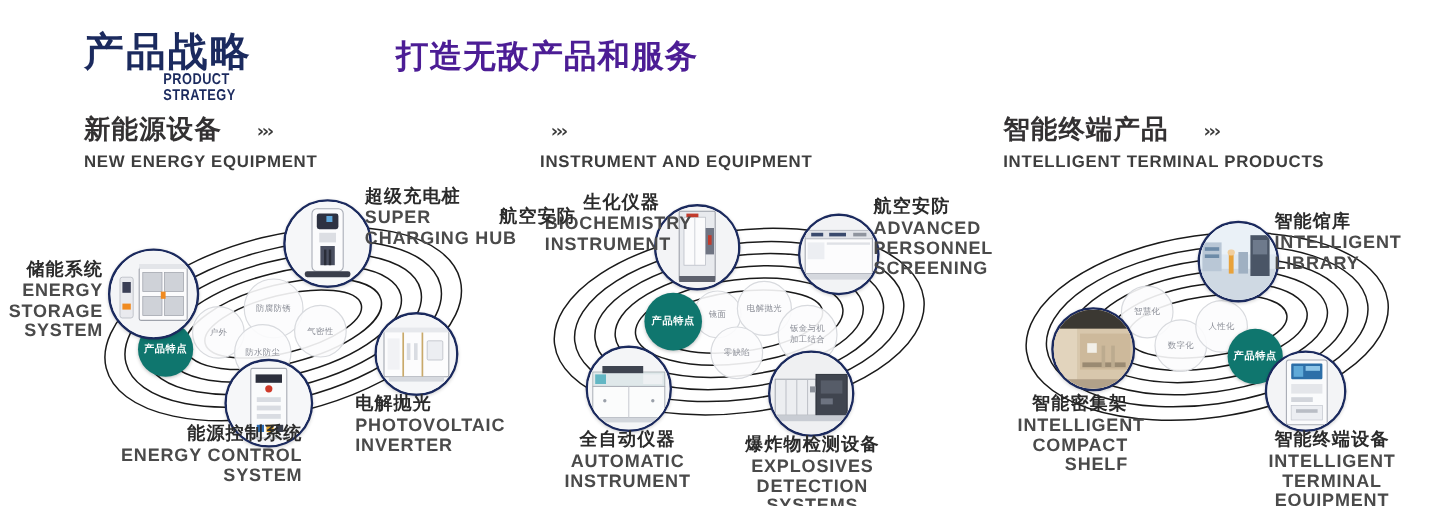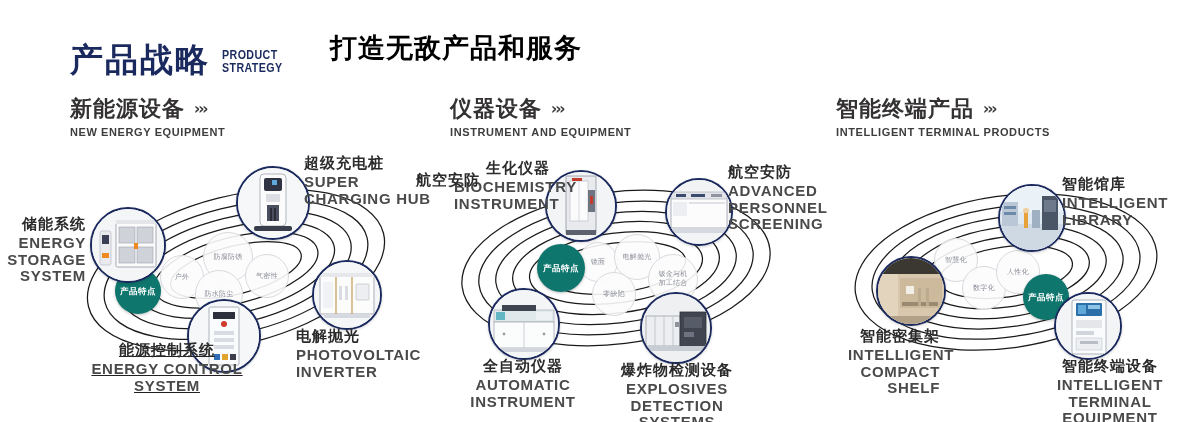--- a/index.html
+++ b/index.html
@@ -6,48 +6,48 @@
   body{
     width:1200px;height:422px;overflow:hidden;
     background:#ffffff;
     font-family:"Liberation Sans","DejaVu Sans",sans-serif;
     color:#231f20;
     position:relative;
   }
   .page{position:relative;width:1200px;height:422px;}
 
   
-  .hdr{position:absolute;left:70px;top:26px;height:50px;display:flex;align-items:flex-end;}
+  .hdr{position:absolute;left:70px;top:26px;height:50px;display:flex;align-items:flex-end;flex-direction:column;}
   .hdr-cn{
     font-size:33px;font-weight:700;letter-spacing:2px;color:#1b2a5e;
     line-height:1;font-family:"DejaVu Sans",sans-serif;
   }
   .hdr-en{
     margin-left:12px;margin-bottom:2px;color:#1b2a5e;font-weight:700;
     font-size:13px;line-height:13px;letter-spacing:.5px;
     transform:scaleX(.82);transform-origin:left bottom;
     font-family:"Liberation Sans",sans-serif;
   }
   .hdr-en span{display:block;}
   .hdr-sub{
     position:absolute;left:330px;top:34px;
-    font-size:27px;font-weight:700;color:#000000;letter-spacing:1px;
+    font-size:27px;font-weight:700;color:#4c1d95;letter-spacing:1px;
     font-family:"DejaVu Sans",sans-serif;line-height:1;
   }
 
   
   .sec{position:absolute;}
   .sec-cn{
     font-size:22px;font-weight:700;color:#333132;letter-spacing:1px;
     font-family:"DejaVu Sans",sans-serif;line-height:24px;
-    display:flex;align-items:center;
+    display:flex;align-items:center;gap:20px;
   }
   .chev{margin-left:9px;color:#3a3a3a;font-size:15px;letter-spacing:-2px;font-weight:700;}
   .sec-en{
-    font-size:11px;font-weight:600;color:#3d3d3d;letter-spacing:.6px;
+    font-size:14px;font-weight:600;color:#3d3d3d;letter-spacing:.6px;
     margin-top:5px;font-family:"Liberation Sans",sans-serif;
   }
 
   
   .cluster{position:absolute;top:150px;height:250px;}
   .swirl{position:absolute;left:0;top:0;}
 
   .node{
     position:absolute;border-radius:50%;
     border:2.5px solid #1b2a5e;overflow:hidden;
@@ -99,21 +99,20 @@
   <div class="sec" style="left:70px;top:97px;">
     <div class="sec-cn">
       <span>新能源设备</span>
       <span class="chev">›››</span>
     </div>
     <div class="sec-en">NEW ENERGY EQUIPMENT</div>
   </div>
 
   <div class="sec" style="left:450px;top:97px;">
     <div class="sec-cn">
-      <span>仪器设备</span>
       <span class="chev">›››</span>
     </div>
     <div class="sec-en">INSTRUMENT AND EQUIPMENT</div>
   </div>
 
   <div class="sec" style="left:836px;top:97px;">
     <div class="sec-cn">
       <span>智能终端产品</span>
       <span class="chev">›››</span>
     </div>
@@ -213,21 +212,21 @@
         <rect x="24" y="11" width="22" height="7" fill="#2c2f3c"></rect>
         <circle cx="35" cy="23" r="3" fill="#cf3a2a"></circle>
         <rect x="25" y="30" width="20" height="4" fill="#d9dce2"></rect>
         <rect x="25" y="37" width="20" height="4" fill="#d9dce2"></rect>
         <rect x="25" y="44" width="20" height="4" fill="#d9dce2"></rect>
         <rect x="25" y="53" width="6" height="6" fill="#2f6fb5"></rect>
         <rect x="33" y="53" width="6" height="6" fill="#e0a52b"></rect>
         <rect x="41" y="53" width="6" height="6" fill="#3a3e4b"></rect>
       </svg>
     </div>
-    <div class="lbl" style="left:42px;top:192px;width:170px;text-align:center;text-decoration:underline;">
+    <div class="lbl" style="left:42px;top:203px;width:170px;text-align:right;">
       <div class="cn">能源控制系统</div>
       <div class="en">ENERGY CONTROL SYSTEM</div>
     </div>
   </div>
 
   <div class="cluster" style="left:420px;width:400px;">
 
     <svg class="swirl" width="400" height="250" viewBox="0 0 400 250">
       <g fill="none" stroke="#1a1a1a" stroke-width="1.25">
         <ellipse cx="196" cy="118" rx="155" ry="76" transform="rotate(-7 196 118)"></ellipse>

